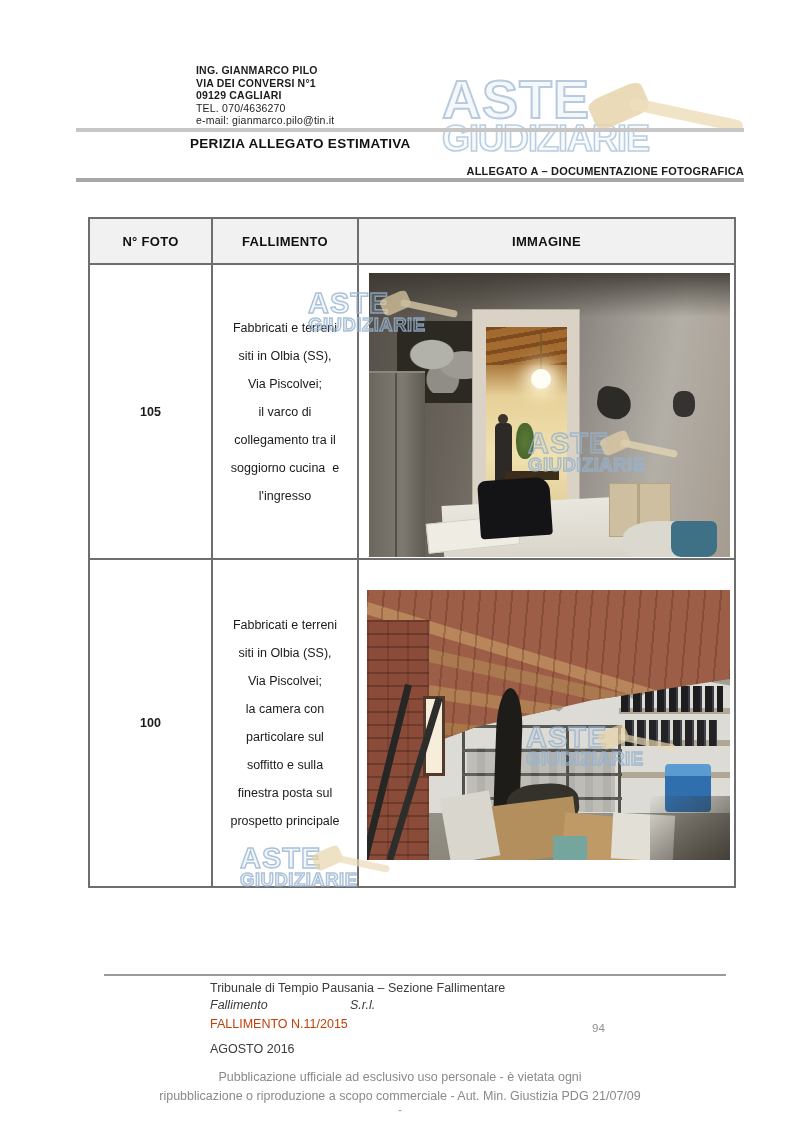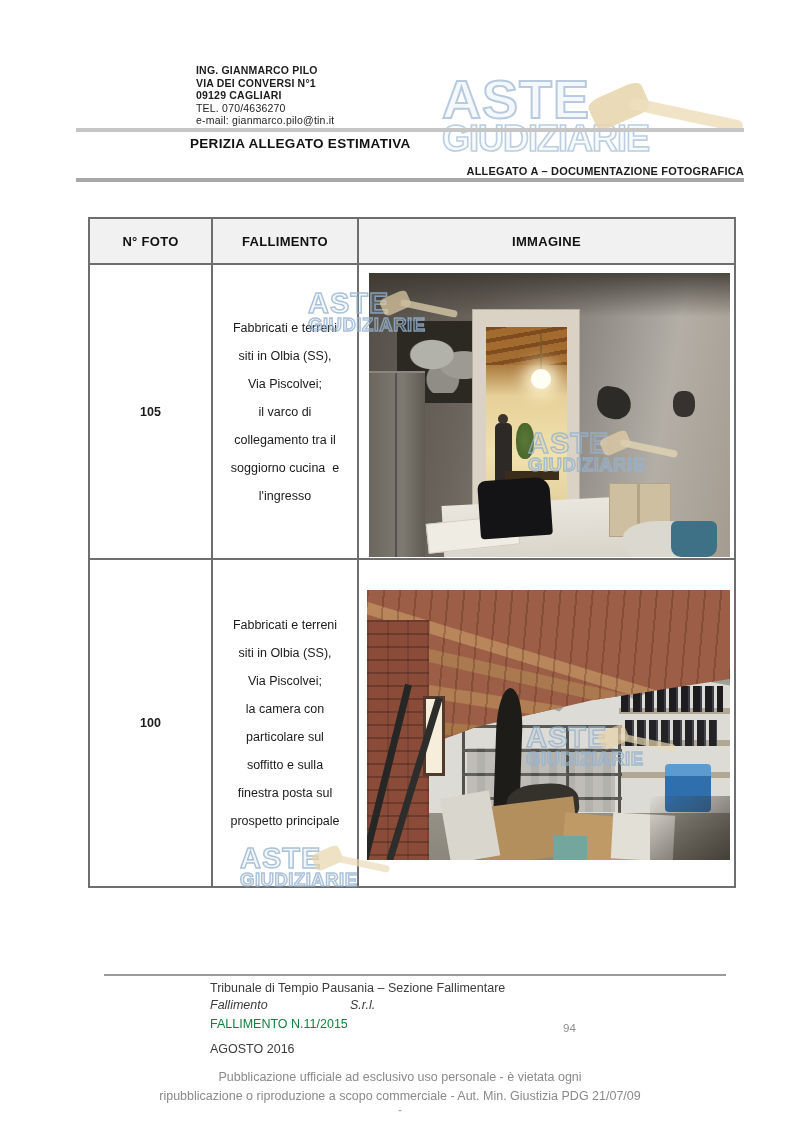--- a/index.html
+++ b/index.html
@@ -116,23 +116,23 @@
   .p2-whitebox { left:245px; top:224px; width:62px; height:46px; background:#e2dfd7; transform:rotate(3deg); }
   .p2-corner { right:0; bottom:0; width:80px; height:64px; background:linear-gradient(to top left, rgba(55,50,43,0.85), rgba(0,0,0,0)); }
 
   
   .foot-rule { position:absolute; left:104px; top:974px; width:622px; height:2px; background:#9a9a9a; }
   .site-wm { position:absolute; left:100px; top:980px; width:640px; font-size:56px; font-weight:bold; letter-spacing:0px;
      color:rgba(255,255,255,0.04); -webkit-text-stroke:1.5px #c3c3c3; z-index:1; }
   .foot-text { position:absolute; left:210px; top:979px; z-index:2; font-size:12.5px; line-height:19px; color:#3c3c3c; }
   .foot-case { position:absolute; left:210px; top:998px; z-index:2; font-size:12.5px; color:#3c3c3c;font-style:italic; }
   .foot-case .suffix { position:absolute; left:140px; top:0; }
-  .foot-num { position:absolute; left:210px; top:1017px; z-index:2; font-size:12.5px; color:#15803d; }
+  .foot-num { position:absolute; left:210px; top:1017px; z-index:2; font-size:12.5px; color:#c2410c; }
   .foot-date { position:absolute; left:210px; top:1042px; z-index:2; font-size:12.5px; color:#3c3c3c; }
-  .page-num { position:absolute; left:563px; top:1022px; z-index:2; font-size:11.5px; color:#8f8f8f; }
+  .page-num { position:absolute; left:592px; top:1022px; z-index:2; font-size:11.5px; color:#8f8f8f; }
   .disclaimer { position:absolute; left:0; top:1068px; width:800px; text-align:center; font-size:12.5px; line-height:18.5px; color:#8a8a8a; white-space:pre-line; z-index:2; }
   .dash { position:absolute; left:0; top:1103px; width:800px; text-align:center; font-size:12px; color:#9a9a9a; }
 </style>
 </head>
 <body>
 
 <div class="page">
 
   <div class="contact">
     <div class="b">ING. GIANMARCO PILO</div>

